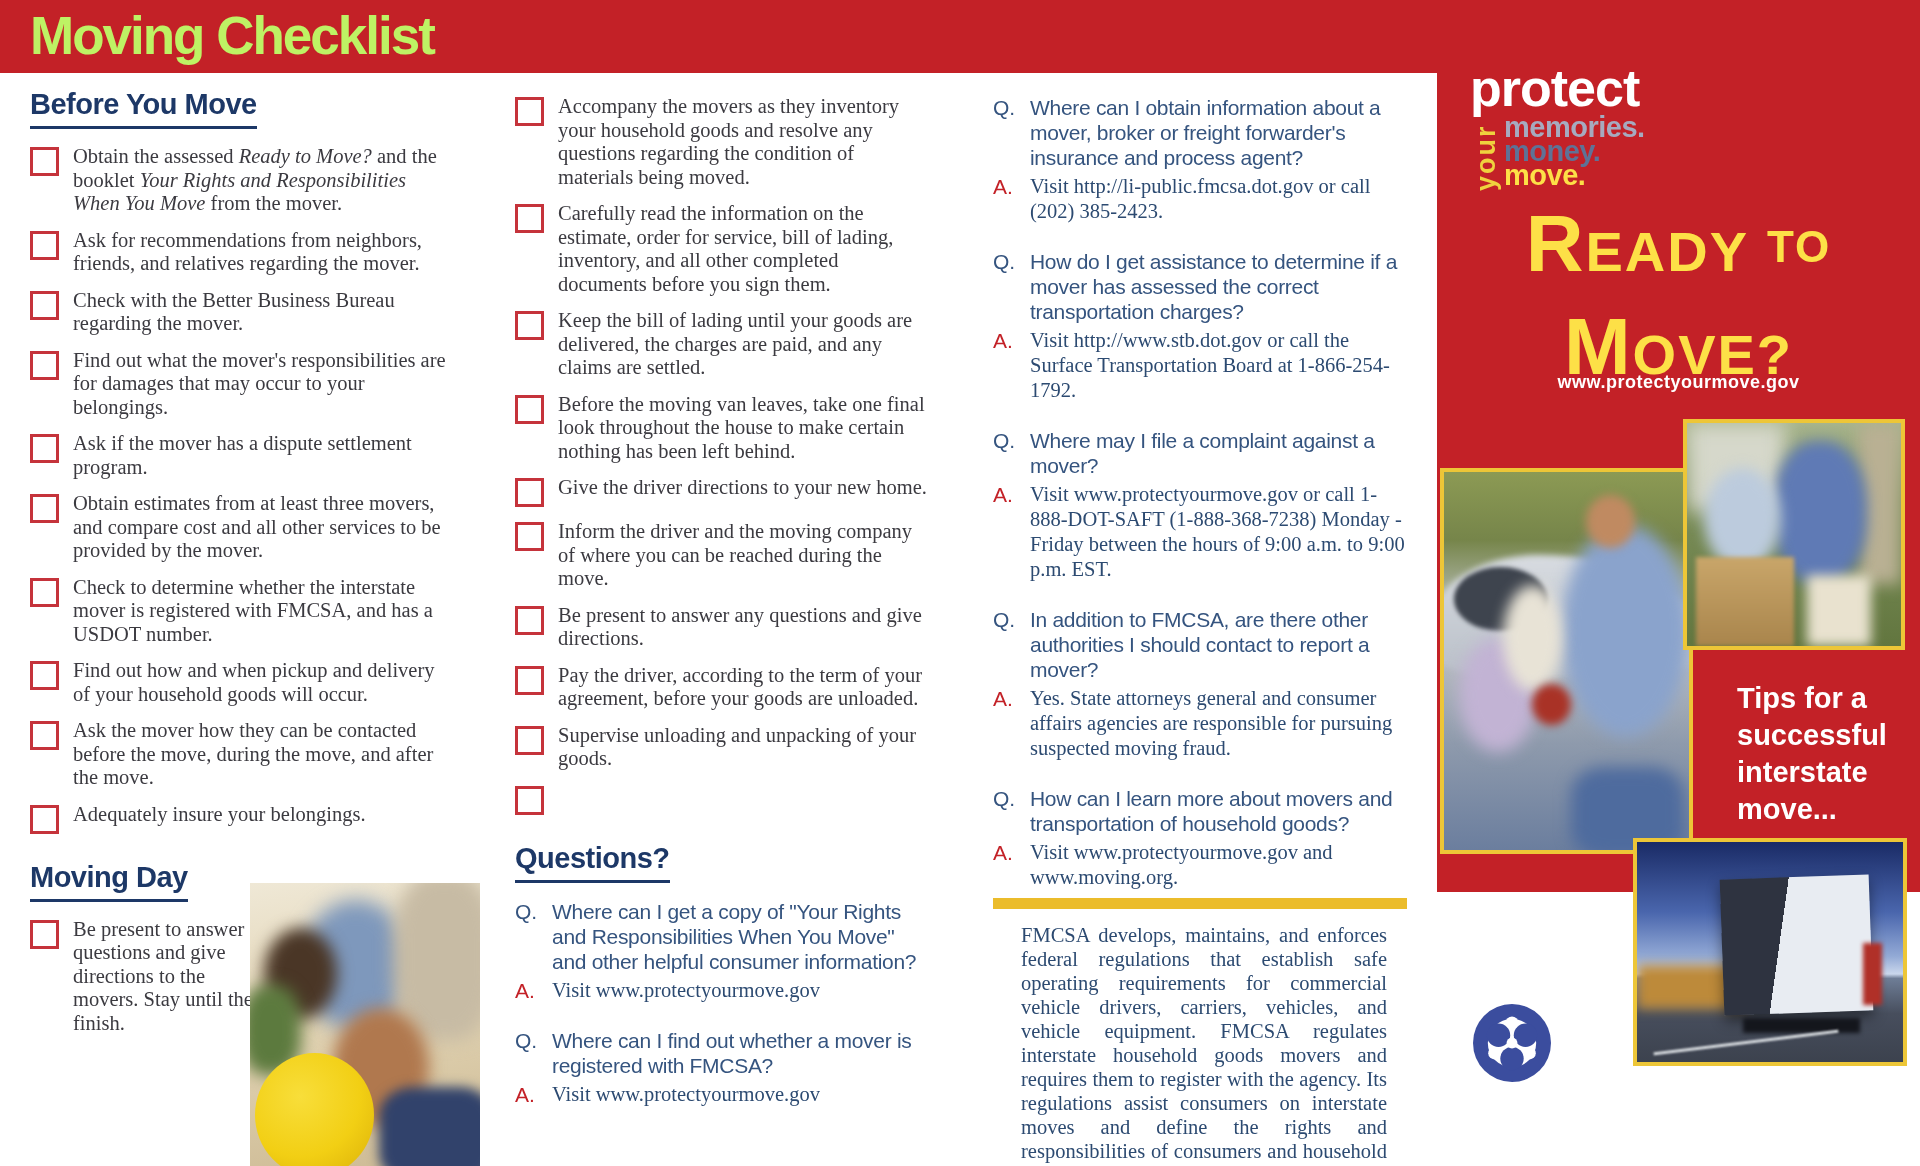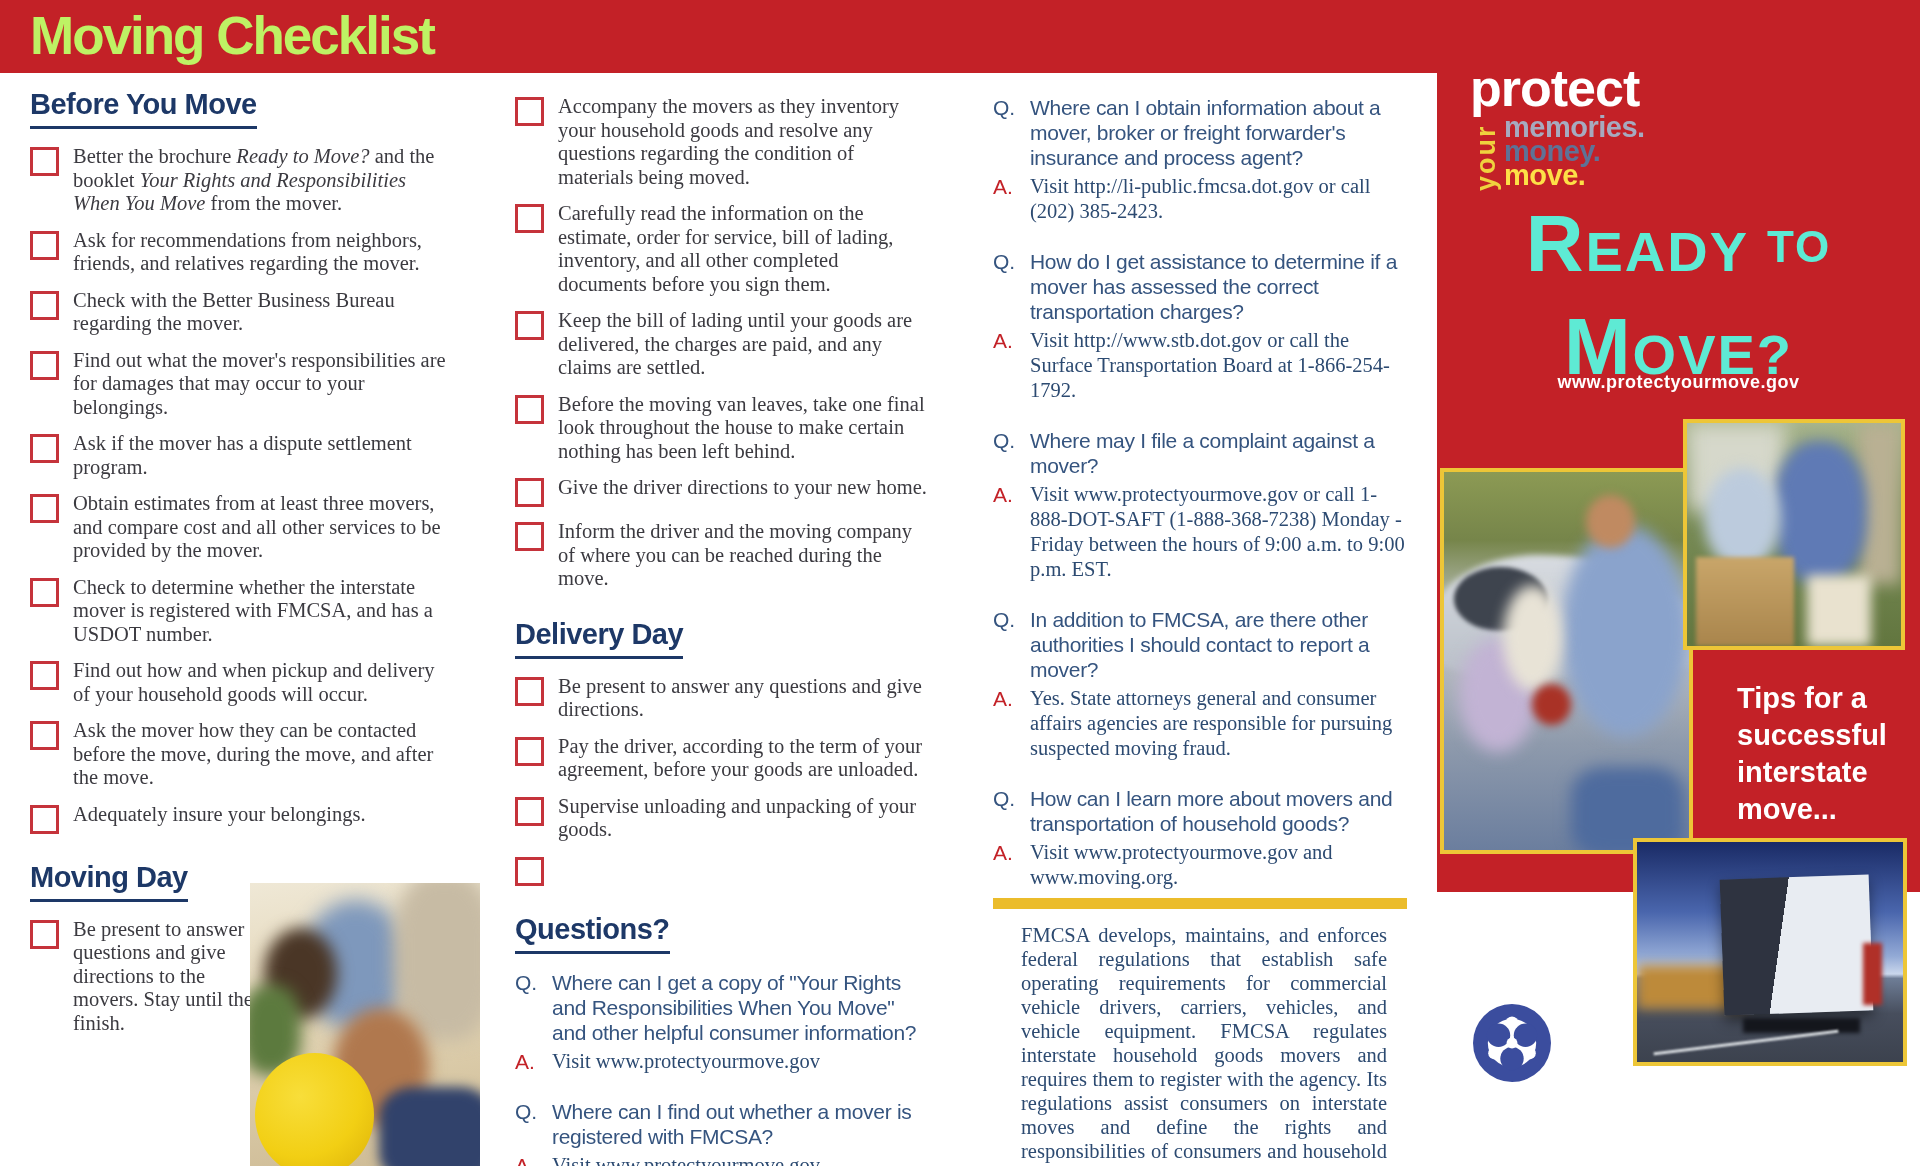--- a/index.html
+++ b/index.html
@@ -37,21 +37,21 @@
   .about{margin:14px 20px 0 28px;text-align:justify;font-family:"Liberation Serif",serif;
          font-size:20.5px;line-height:24px;color:#2C4A71;}
   
   .logo{position:absolute;left:36px;top:64px;width:250px;}
   .logo-protect{font-weight:700;font-size:52px;line-height:48px;color:#fff;letter-spacing:-1px;margin-left:-3px;}
   .logo-rows{display:flex;align-items:flex-start;margin-top:3px;}
   .logo-your{writing-mode:vertical-rl;transform:rotate(180deg);font-weight:700;font-size:27px;
              line-height:1;color:#EFD23E;letter-spacing:2px;height:76px;margin-right:4px;}
   .logo-line{font-weight:700;font-size:29px;line-height:24px;letter-spacing:-0.5px;}
   .lc-mem{color:#A6AABF;}.lc-mon{color:#5F7296;}.lc-mov{color:#fde047;}
-  .ready{position:absolute;left:0;top:206px;width:100%;text-align:center;color:#5eead4;font-weight:700;}
+  .ready{position:absolute;left:0;top:206px;width:100%;text-align:center;color:#fde047;font-weight:700;}
   .ready div{font-size:0;line-height:76px;}
   .r-big{font-size:80px;letter-spacing:2px;}
   .r-small{font-size:56px;letter-spacing:2px;}
   .r-to{font-size:44px;letter-spacing:2px;margin-left:18px;position:relative;top:-9px;}
   .panel-site{position:absolute;left:0;top:372px;width:100%;text-align:center;color:#fff;
               font-weight:700;font-size:18px;letter-spacing:0.5px;}
   .tips{position:absolute;left:300px;top:680px;width:172px;color:#fff;font-weight:700;
         font-size:29px;line-height:37px;}
   .dept{position:absolute;left:38px;top:1082px;color:#fff;}
   .dept div{font-weight:700;font-size:22px;line-height:27px;transform:scaleX(0.58);
@@ -109,21 +109,21 @@
 
   <div class="header-band">
     <div class="page-title">Moving Checklist</div>
   </div>
 
   <div class="col col1">
     <div><span class="h2">Before You Move</span></div>
 
     <div class="ci">
       <span class="box"></span>
-      <span class="it"><span>Better the brochure </span><i>Ready to Move?</i><span> and the booklet </span><i>Your Rights and Responsibilities When You Move</i><span> from the mover.</span></span>
+      <span class="it"><span>Obtain the assessed </span><i>Ready to Move?</i><span> and the booklet </span><i>Your Rights and Responsibilities When You Move</i><span> from the mover.</span></span>
     </div>
     <div class="ci">
       <span class="box"></span>
       <span class="it">Ask for recommendations from neighbors, friends, and relatives regarding the mover.</span>
     </div>
     <div class="ci">
       <span class="box"></span>
       <span class="it">Check with the Better Business Bureau regarding the mover.</span>
     </div>
     <div class="ci">
@@ -191,21 +191,20 @@
     </div>
     <div class="ci">
       <span class="box"></span>
       <span class="it">Give the driver directions to your new home.</span>
     </div>
     <div class="ci">
       <span class="box"></span>
       <span class="it">Inform the driver and the moving company of where you can be reached during the move.</span>
     </div>
 
-    <div><span class="h2 mt">Delivery Day</span></div>
     <div class="ci">
       <span class="box"></span>
       <span class="it">Be present to answer any questions and give directions.</span>
     </div>
     <div class="ci">
       <span class="box"></span>
       <span class="it">Pay the driver, according to the term of your agreement,  before your goods are unloaded.</span>
     </div>
     <div class="ci">
       <span class="box"></span>

